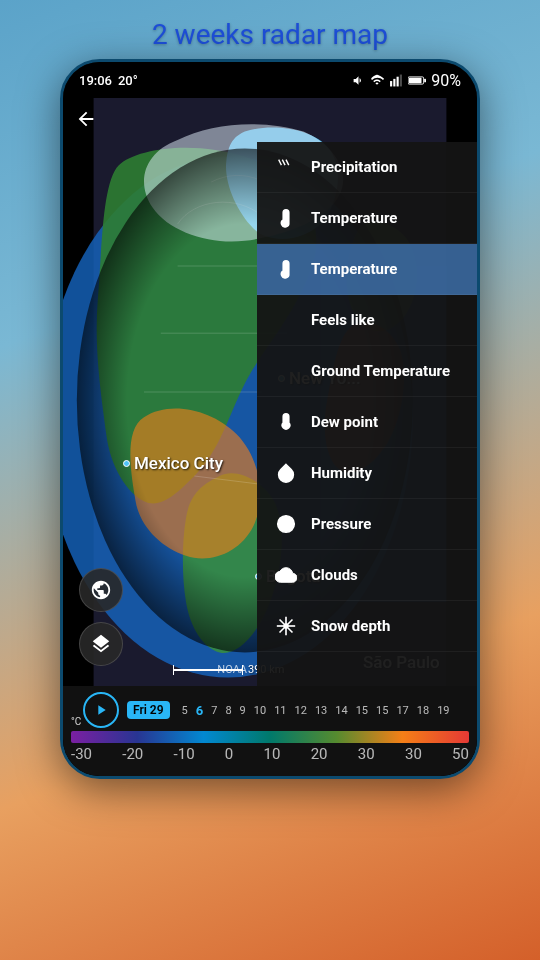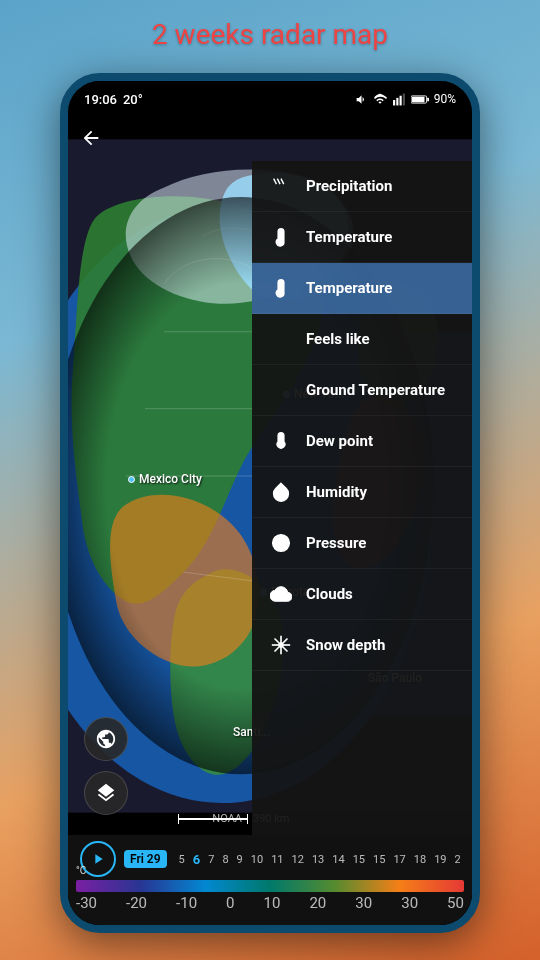--- a/index.html
+++ b/index.html
@@ -8,35 +8,35 @@
       height: 960px;
       background: linear-gradient(160deg, #5ba3c9 0%, #7ab8d4 30%, #e8a060 70%, #d4602a 100%);
       display: flex;
       flex-direction: column;
       align-items: center;
       font-family: 'Roboto', Arial, sans-serif;
       overflow: hidden;
     }
 
     .page-title {
-      color: #ef4444;
+      color: #1d4ed8;
       font-size: 28px;
       font-weight: 400;
       text-align: center;
-      padding: 18px 0 22px;
+      padding: 18px 0 8px;
       text-shadow: 0 1px 3px rgba(0,0,0,0.3);
       width: 100%;
     }
 
     .phone-container {
       width: 420px;
-      height: 860px;
+      height: 720px;
       background: #111;
       border-radius: 40px;
-      border: 8px solid #0c4a6e;
+      border: 3px solid #0c4a6e;
       overflow: hidden;
       position: relative;
       box-shadow: 0 10px 40px rgba(0,0,0,0.5);
     }
 
     .phone-notch-bar {
       background: #000;
       height: 36px;
       display: flex;
       align-items: center;
@@ -53,21 +53,21 @@
       color: white;
       font-size: 13px;
       font-weight: 500;
     }
 
     .status-right {
       display: flex;
       align-items: center;
       gap: 5px;
       color: white;
-      font-size: 12px;
+      font-size: 16px;
     }
 
     .phone-content {
       position: relative;
       width: 100%;
       height: calc(100% - 36px);
       background: #000;
     }
 
     
@@ -169,21 +169,21 @@
     .menu-item-label {
       color: white;
       font-size: 15px;
       font-weight: 700;
     }
 
     
     .city-label {
       position: absolute;
       color: white;
-      font-size: 12px;
+      font-size: 17px;
       font-weight: 500;
       text-shadow: 1px 1px 2px rgba(0,0,0,0.8);
       z-index: 5;
       display: flex;
       align-items: center;
       gap: 4px;
     }
 
     .city-dot {
       width: 7px;
@@ -202,21 +202,21 @@
       height: 90px;
       background: #111;
       z-index: 20;
       display: flex;
       flex-direction: column;
     }
 
     .timeline-top {
       display: flex;
       align-items: center;
-      padding: 6px 12px 2px;
+      padding: 6px 20px 2px;
       gap: 8px;
     }
 
     .play-btn {
       width: 36px;
       height: 36px;
       border: 2px solid #29b6f6;
       border-radius: 50%;
       display: flex;
       align-items: center;

